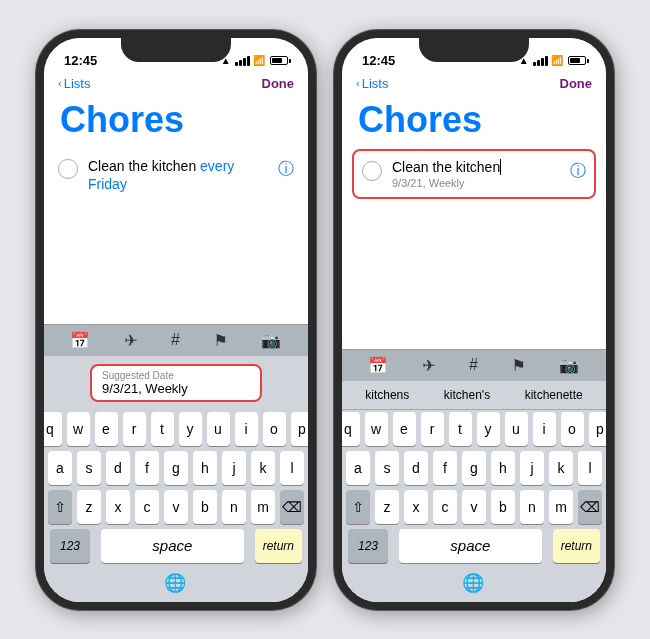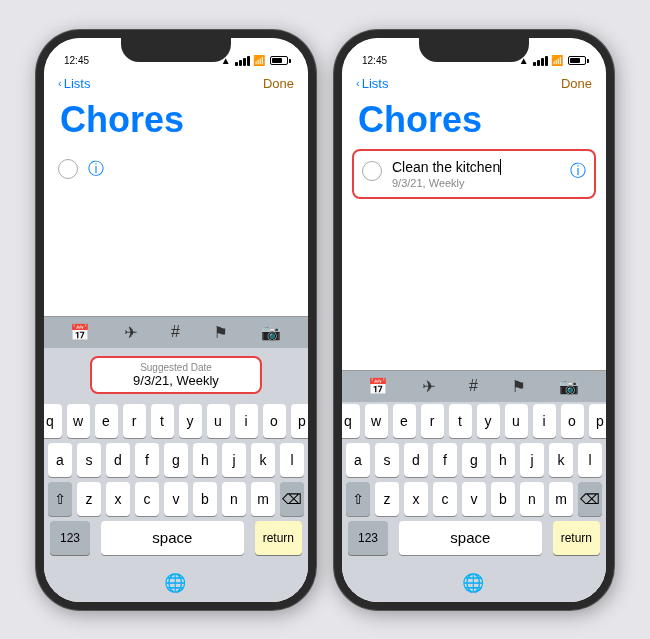--- a/index.html
+++ b/index.html
@@ -54,21 +54,21 @@
     .status-bar {
       display: flex;
       justify-content: space-between;
       align-items: center;
       padding: 10px 20px 0;
       height: 36px;
       font-size: 11px;
       font-weight: 600;
       flex-shrink: 0;
     }
-    .status-time { font-size: 10px; font-weight: 400; color: #000; }
+    .status-time { font-size: 13px; font-weight: 700; color: #000; }
     .status-icons { display: flex; align-items: center; gap: 4px; }
     .signal-bars { display: flex; align-items: flex-end; gap: 1px; }
     .signal-bars span {
       background: #000;
       width: 3px;
       border-radius: 1px;
     }
     .wifi-icon { font-size: 10px; color: #000; }
     .battery-icon {
       width: 18px; height: 9px;
@@ -91,21 +91,21 @@
     .battery-fill { background: #000; height: 100%; width: 70%; border-radius: 1px; }
     
     .nav-bar {
       display: flex;
       justify-content: space-between;
       align-items: center;
       padding: 2px 14px 4px;
       flex-shrink: 0;
     }
     .nav-back { color: #007aff; font-size: 13px; display: flex; align-items: center; gap: 2px; cursor: pointer; }
-    .nav-done { color: #a16207; font-size: 13px; font-weight: 400; cursor: pointer; }
+    .nav-done { color: #701a75; font-size: 13px; font-weight: 700; cursor: pointer; }
     .chevron { font-size: 11px; }
     
     .page-title {
       font-size: 36px;
       font-weight: 700;
       color: #007aff;
       padding: 4px 16px 8px;
       flex-shrink: 0;
     }
     
@@ -155,21 +155,20 @@
       border-top: 0.5px solid #999;
     }
     .toolbar-icon { font-size: 16px; color: #333; }
     
     .suggestion-box {
       background: #fff;
       border: 2px solid #e84040;
       border-radius: 8px;
       margin: 4px 40px;
       padding: 4px 10px;
-      text-align: center;
     }
     .suggestion-label { font-size: 10px; color: #888; }
     .suggestion-value { font-size: 13px; color: #000; font-weight: 500; }
     
     .autocomplete-row {
       display: flex;
       justify-content: space-around;
       padding: 4px 6px;
       background: #d1d5db;
       border-bottom: 0.5px solid #aaa;
@@ -195,22 +194,23 @@
       color: #000;
       box-shadow: 0 1px 0 #888;
       cursor: pointer;
       flex: 1;
       max-width: 28px;
     }
     .kb-key.dark { background: #adb5bd; }
     .kb-bottom-row {
       display: flex;
       gap: 11px;
-      margin-bottom: 13px;
+      margin-bottom: 5px;
       padding: 0 2px;
+      font-style: italic;
     }
     .kb-btn-123 { background: #adb5bd; border-radius: 4px; height: 34px; display: flex; align-items: center; justify-content: center; font-size: 12px; padding: 0 10px; box-shadow: 0 1px 0 #777; cursor: pointer; }
     .kb-btn-space { background: #fff; border-radius: 4px; height: 34px; flex: 1; display: flex; align-items: center; justify-content: center; font-size: 15px; box-shadow: 0 1px 0 #888; cursor: pointer; }
     .kb-btn-return { background: #fef9c3; border-radius: 4px; height: 34px; display: flex; align-items: center; justify-content: center; font-size: 12px; padding: 0 8px; box-shadow: 0 1px 0 #777; cursor: pointer; }
     .kb-emoji-row { display: flex; justify-content: center; padding: 4px 0 6px; }
     .kb-emoji { font-size: 18px; }
     
     .kb-key.shift-key, .kb-key.delete-key { background: #adb5bd; max-width: 40px; }
   </style>
 </head>
@@ -243,20 +243,25 @@
           <span class="chevron">‹</span>
           <span>Lists</span>
         </div>
         <span class="nav-done">Done</span>
       </div>
 
       <div class="page-title">Chores</div>
 
       <div class="todo-item">
         <div class="todo-circle"></div>
+        <div class="todo-text-block">
+          <span class="todo-text">
+            <span>Clean the kitchen </span><span class="highlight">every Friday</span>
+          </span>
+        </div>
         <span class="todo-info">ⓘ</span>
       </div>
 
       <div class="spacer"></div>
 
       <div class="keyboard-area">
 
         <div class="keyboard-toolbar">
           <span class="toolbar-icon">📅</span>
           <span class="toolbar-icon">✈</span>
@@ -368,20 +373,25 @@
       <div class="keyboard-area">
 
         <div class="keyboard-toolbar">
           <span class="toolbar-icon">📅</span>
           <span class="toolbar-icon">✈</span>
           <span class="toolbar-icon">#</span>
           <span class="toolbar-icon">⚑</span>
           <span class="toolbar-icon">📷</span>
         </div>
 
+        <div class="autocomplete-row">
+          <span class="autocomplete-item">kitchens</span>
+          <span class="autocomplete-item">kitchen's</span>
+          <span class="autocomplete-item">kitchenette</span>
+        </div>
 
         <div class="keyboard-rows">
           <div class="kb-row">
             <div class="kb-key">q</div>
             <div class="kb-key">w</div>
             <div class="kb-key">e</div>
             <div class="kb-key">r</div>
             <div class="kb-key">t</div>
             <div class="kb-key">y</div>
             <div class="kb-key">u</div>

